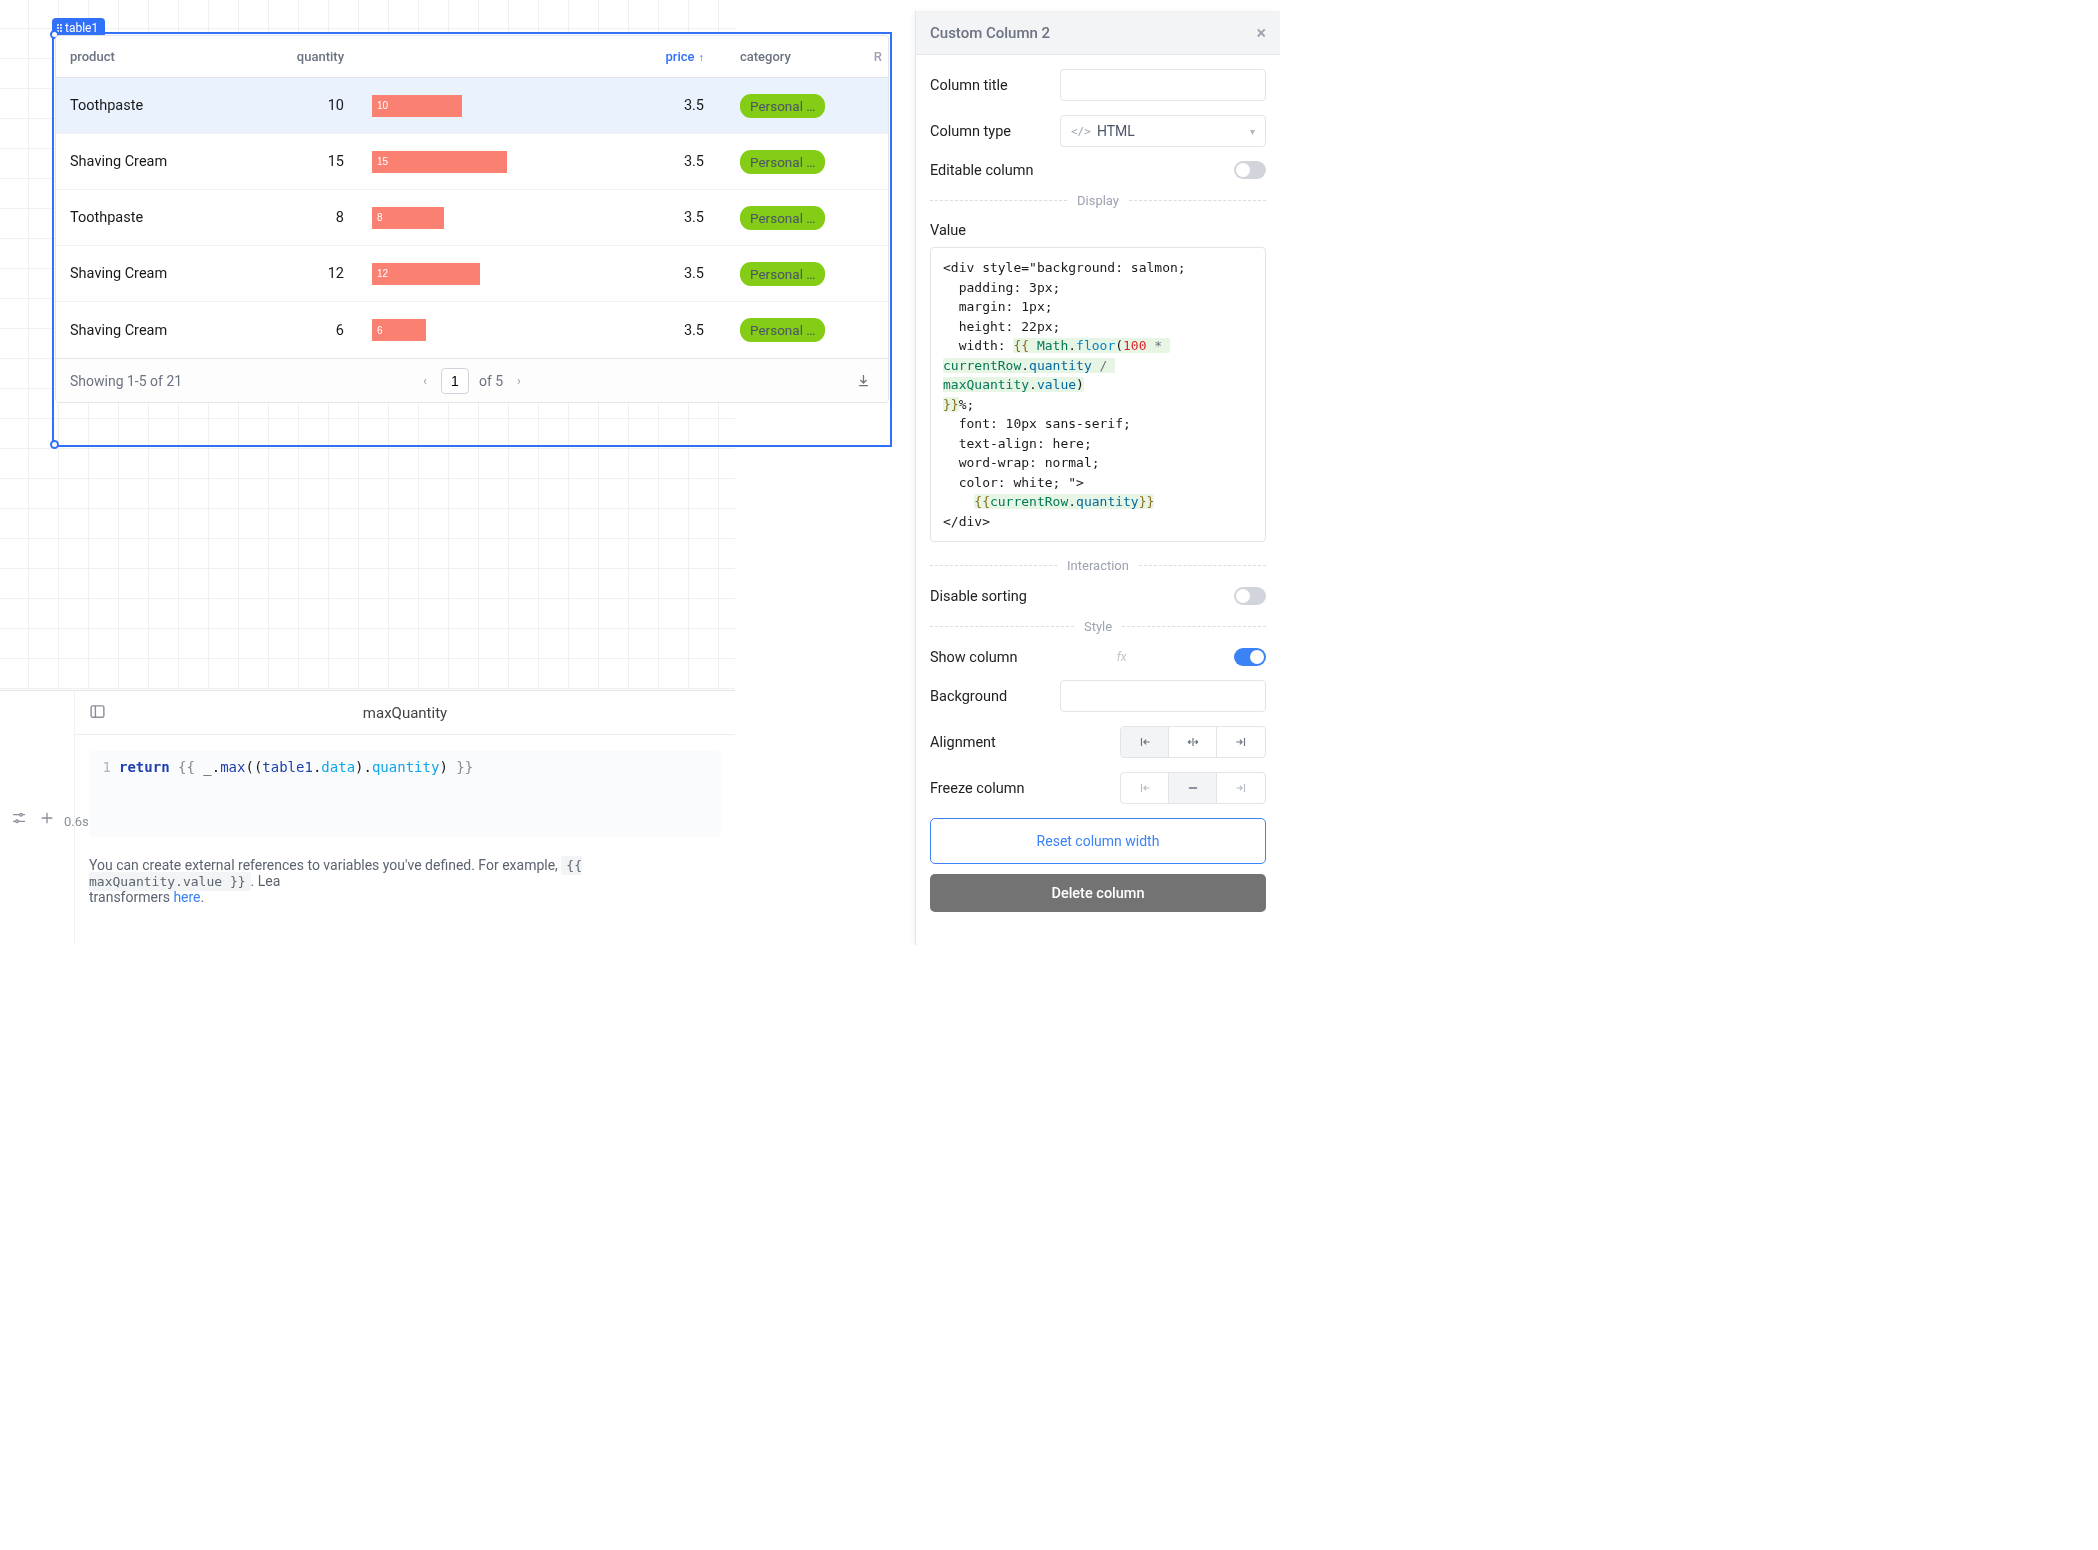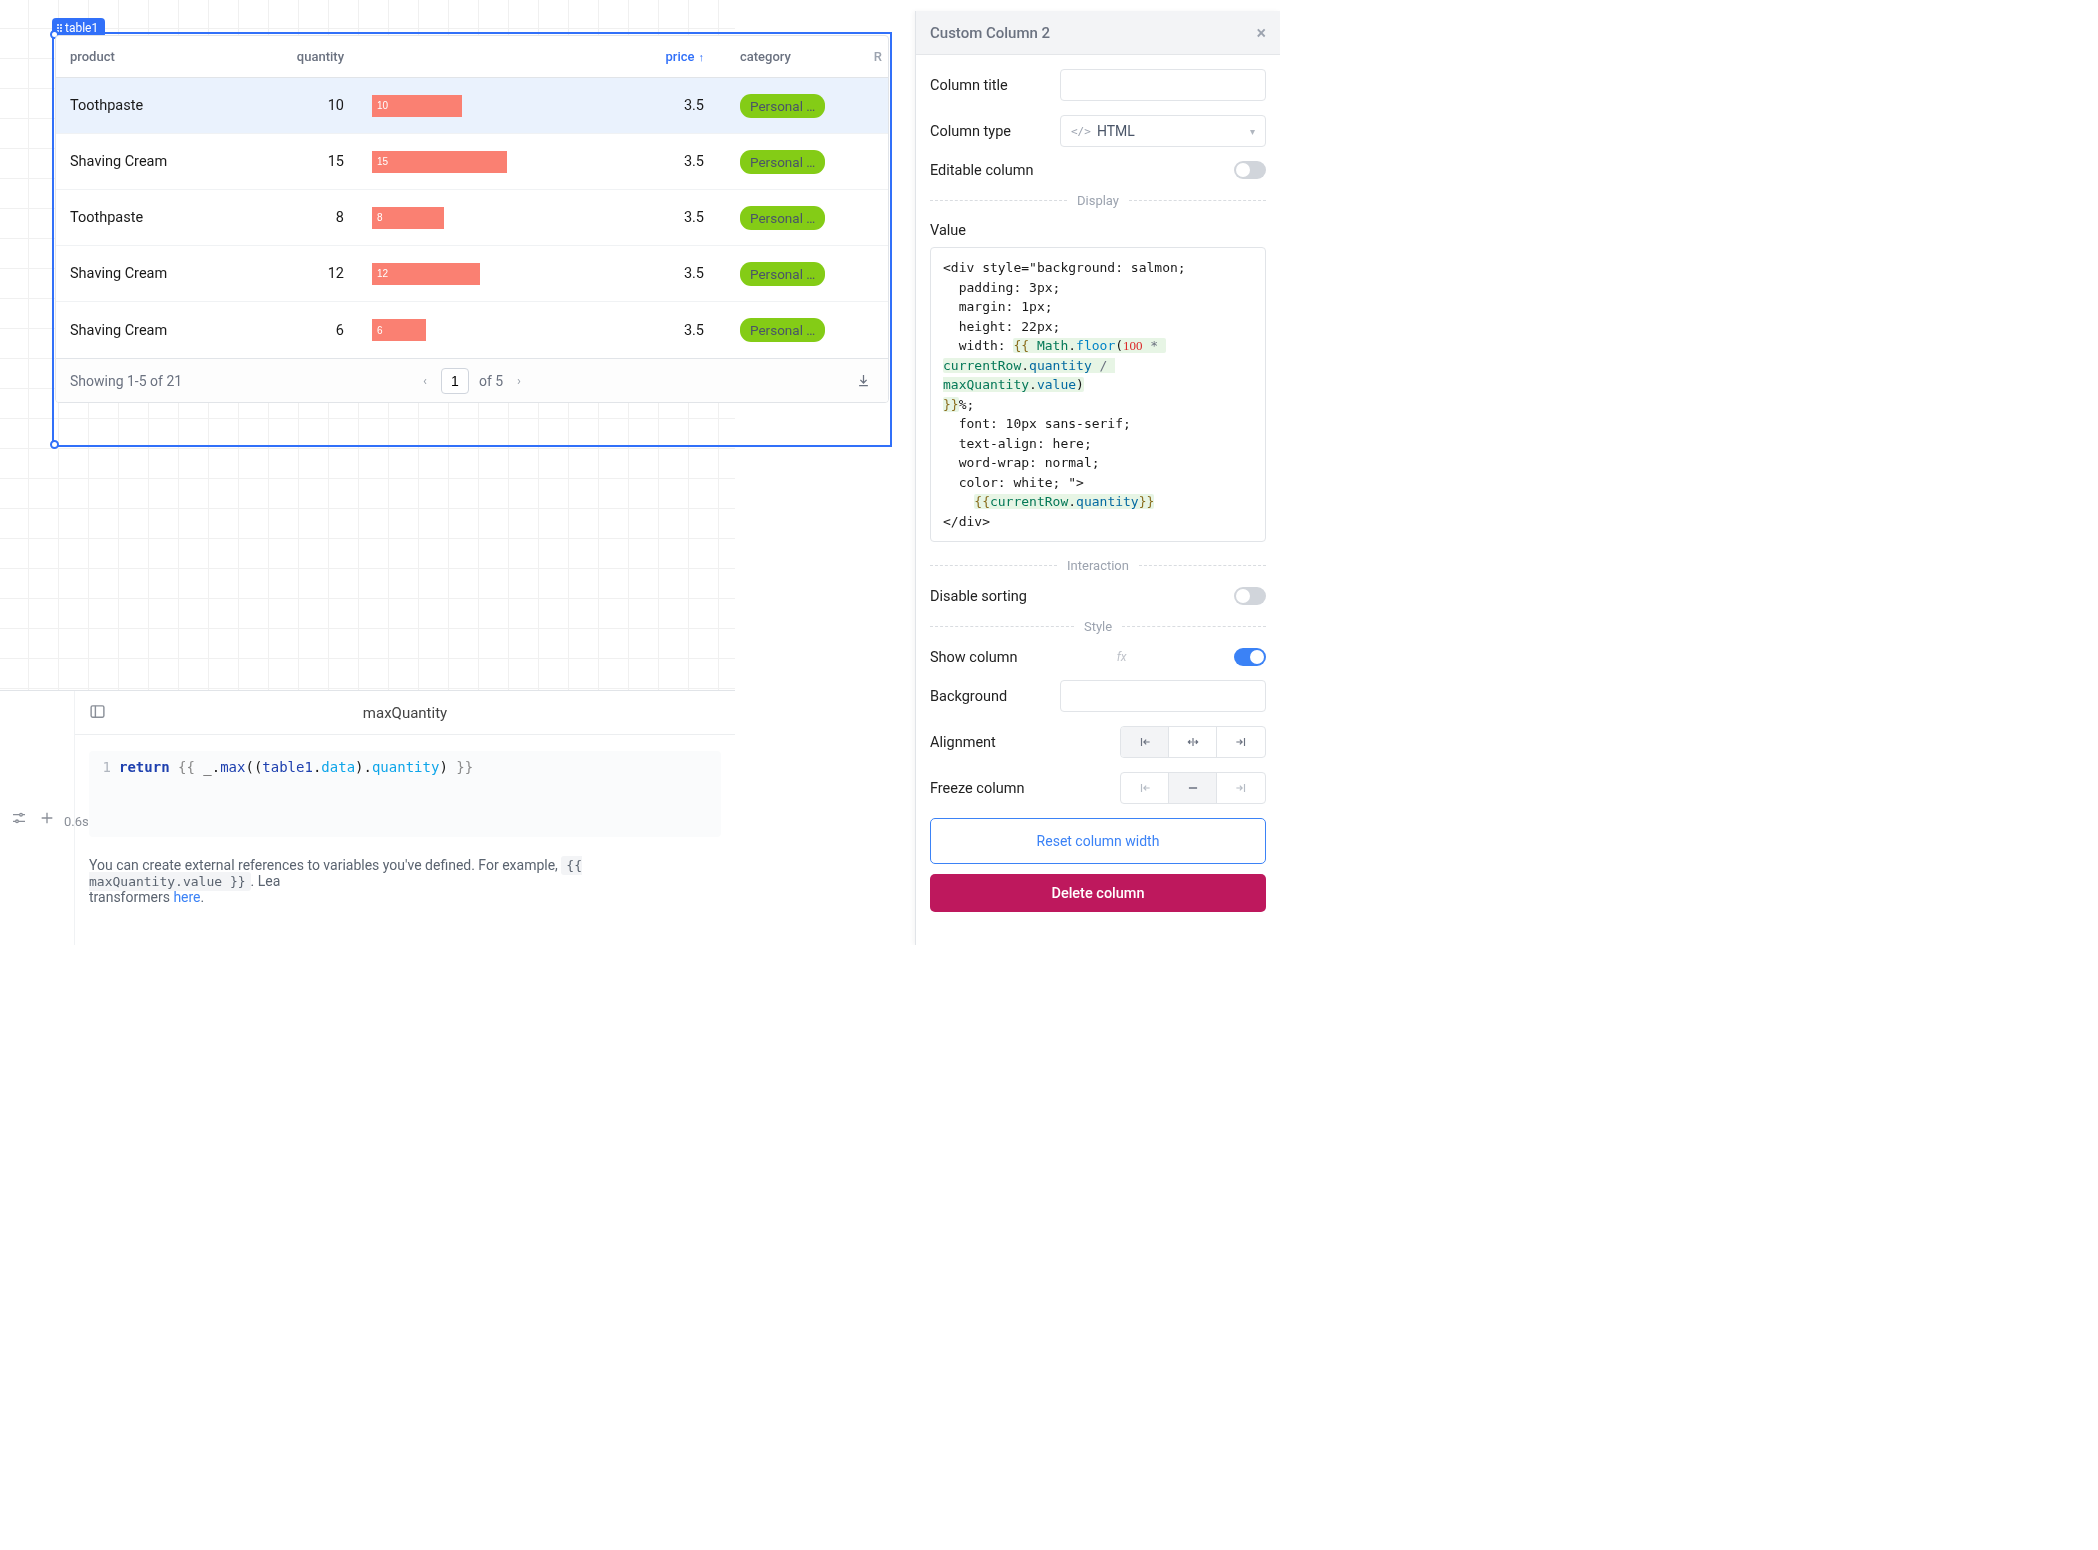--- a/index.html
+++ b/index.html
@@ -80,36 +80,36 @@
   .toggle.on { background:#3b82f6; }
   .knob { width:14px; height:14px; background:#fff; border-radius:50%; position:absolute; top:2px; left:2px; }
   .toggle.on .knob { left:auto; right:2px; }
 
   .sep { display:flex; align-items:center; gap:10px; margin:8px 0 14px; color:#9ca3af; font-size:13px; }
   .sep::before, .sep::after { content:""; flex:1; border-top:1px dashed #d9dce0; }
 
   .flabel-block { font-size:14.5px; color:#222; margin-bottom:8px; }
   .val-box { border:1px solid #e1e4e8; border-radius:4px; padding:10px 12px; font-family: ui-monospace, Menlo, Monaco, Consolas, monospace; font-size:13px; line-height:1.5; color:#1a1a1a; white-space:pre-wrap; margin-bottom:16px; }
   .hl-fn { color:#0284c7; }
-  .hl-num { color:#dc2626;font-family:Liberation Serif, serif; }
+  .hl-num { color:#dc2626; }
   .hl-op { color:#6b7280; }
   .hl-obj { color:#047857; }
   .hl-prop { color:#0369a1; }
   .hl-br { color:#8a6d1d; }
   .hl-brg { background:#e7f5e5; border-radius:2px; }
 
   .fx { margin-left:auto; margin-right:8px; color:#c0c4cb; font-style:italic; font-size:12px; }
 
   .seg3 { display:flex; margin-left:auto; border:1px solid #e1e4e8; border-radius:4px; overflow:hidden; }
   .seg3 > div { width:48px; height:30px; display:flex; align-items:center; justify-content:center; color:#6b7280; border-right:1px solid #e1e4e8; }
   .seg3 > div:last-child { border-right:none; }
   .seg3 > div.act { background:#f3f4f6; }
 
   .btn-outline { width:100%; height:46px; border:1px solid #3b82f6; color:#3b82f6; background:#fff; border-radius:5px; font-size:14px; margin-top:10px; display:flex; align-items:center; justify-content:center; }
-  .btn-danger { width:100%; height:38px; background:#be185d; color:#fff; border-radius:5px; font-size:14.5px; font-weight:500; margin-top:10px; display:flex; align-items:center; justify-content:center; }
+  .btn-danger { width:100%; height:38px; background:#737373; color:#fff; border-radius:5px; font-size:14.5px; font-weight:500; margin-top:10px; display:flex; align-items:center; justify-content:center; }
 </style>
 </head>
 <body>
 
 <div class="wrap">
 
   <div class="canvas">
 
     <div class="comp-label">
       <span class="dots6">

